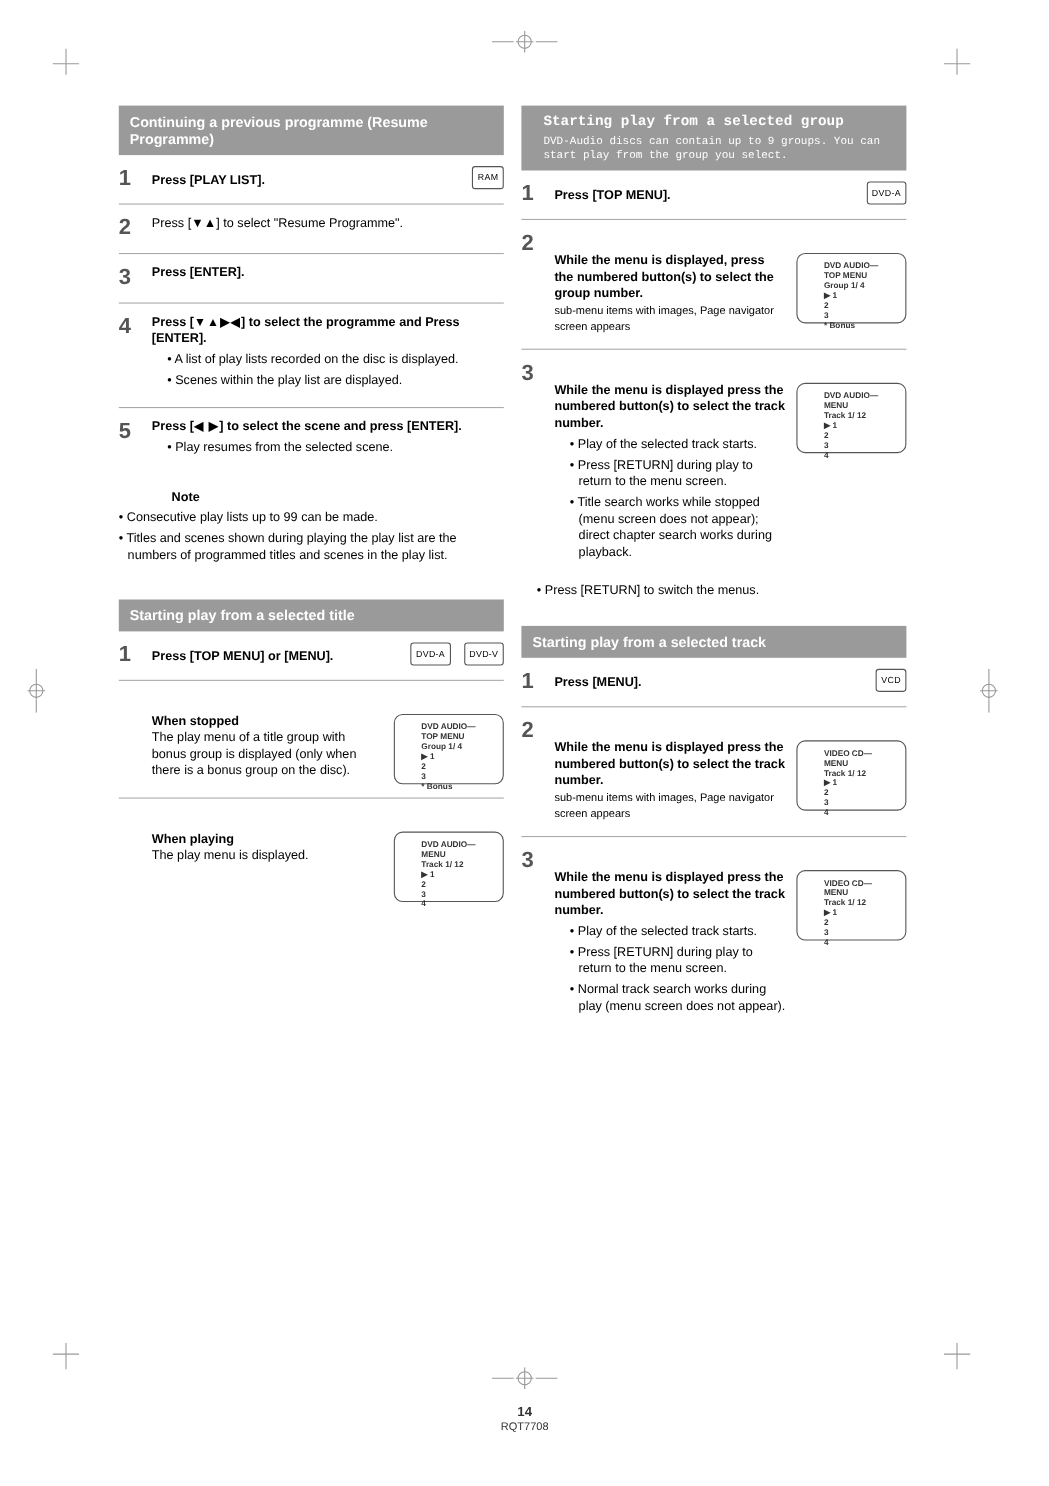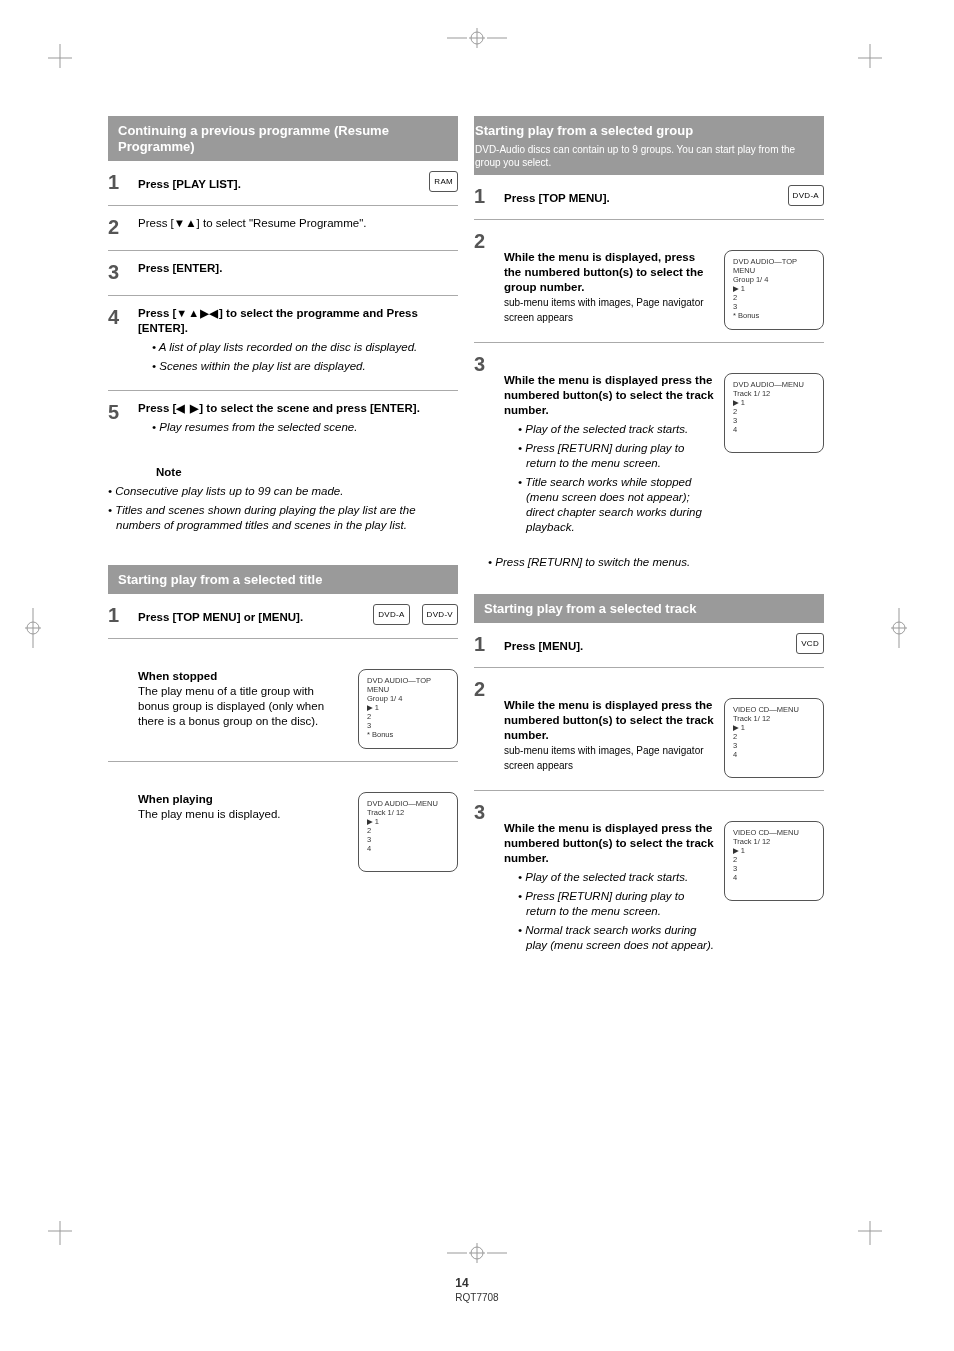--- a/index.html
+++ b/index.html
@@ -11,45 +11,45 @@
   .crop-tl { left: 32px; top: 44px; }
   .crop-tr { right: 56px; top: 44px; }
   .crop-bl { left: 32px; bottom: 106px; }
   .crop-br { right: 56px; bottom: 106px; }
   .crop-ml { left: 18px; top: 608px; }
   .crop-mr { right: 40px; top: 608px; }
 
   .crop-corner { width: 40px; height: 40px; }
   .crop-line-h { stroke: #999; stroke-width: 1; }
 
-  .page { position: absolute; left: 108px; top: 116px; width: 740px; height: 1040px; display: flex; column-gap: 40px; gap: 16px; }
+  .page { position: absolute; left: 108px; top: 96px; width: 740px; height: 1040px; display: flex; column-gap: 40px; gap: 16px; }
   .col { width: 350px; display: flex; flex-direction: column; }
 
   .section-header { background: #9a9a9a; color: #fff; font-weight: bold; padding: 7px 10px 6px; font-size: 13px; line-height: 16px; }
-  .section-header.tall { padding: 7px 1px 6px; }
+  .section-header.tall { padding: 7px 20px 6px; font-family: Liberation Mono, monospace; }
 
   .step { border-bottom: 1px solid #aaa; padding: 10px 0 12px; display: flex; column-gap: 8px; align-items: flex-start; }
   .step.last { border-bottom: none; }
   .step-num { font-weight: bold; font-size: 20px; width: 22px; color: #555; line-height: 22px; }
   .step-body { flex: 1; font-size: 11.5px; line-height: 15px; }
   .step-body b { font-weight: bold; }
-  .bullet { font-size: 11.5px; line-height: 15px; padding-left: 22px; text-indent: -8px; margin: 4px 0; font-style: italic; }
+  .bullet { font-size: 11.5px; line-height: 15px; padding-left: 22px; text-indent: -8px; margin: 4px 0; }
   .bullet::before { content: "• "; }
   .notes { font-size: 11.5px; line-height: 15px; margin-top: 14px; }
   .notes-title { font-weight: bold; margin-bottom: 4px; font-size: 11.5px; padding-left: 48px; }
 
   .badge { display: inline-block; border: 1px solid #555; border-radius: 3px; padding: 4px 4px; font-size: 8px; line-height: 11px; vertical-align: 1px; margin-left: 6px; font-family: Arial; letter-spacing: 0.3px; }
   .badge-row { display: flex; align-items: flex-end; column-gap: 6px; }
 
-  .display-box { border: 1px solid #555; border-radius: 8px; width: 100px; height: 80px; padding: 6px 8px; font-size: 8px; line-height: 10px; color: #333; position: relative; }
+  .display-box { border: 1px solid #555; border-radius: 8px; width: 100px; height: 64px; padding: 6px 24px; font-size: 8px; line-height: 10px; color: #333; position: relative; font-weight: bold; }
   .display-box .tiny { font-size: 7.5px; line-height: 9px; }
   .step-side { display: flex; column-gap: 10px; align-items: flex-start; margin-top: 20px; }
   .step-text { flex: 1; }
 
-  .footer { position: absolute; left: 50%; transform: translateX(-50%); bottom: 48px; font-size: 10px; color: #333; text-align: left; }
+  .footer { position: absolute; left: 50%; transform: translateX(-50%); bottom: 48px; font-size: 10px; color: #333; text-align: center; }
   .footer .pn { font-weight: bold; font-size: 12px; margin-bottom: 2px; }
 
   .arrow-icons { font-size: 11px; letter-spacing: 1px; }
 </style>
 </head>
 <body>
 
 <svg class="crop-top" width="60" height="20">
     <line x1="0" y1="10" x2="20" y2="10" class="crop-line-h"></line>
     <circle cx="30" cy="10" r="6" fill="none" stroke="#999"></circle>

